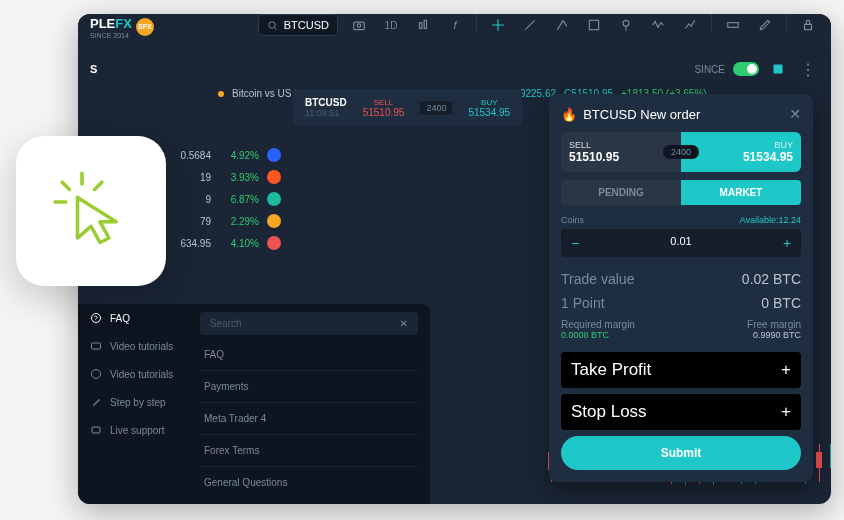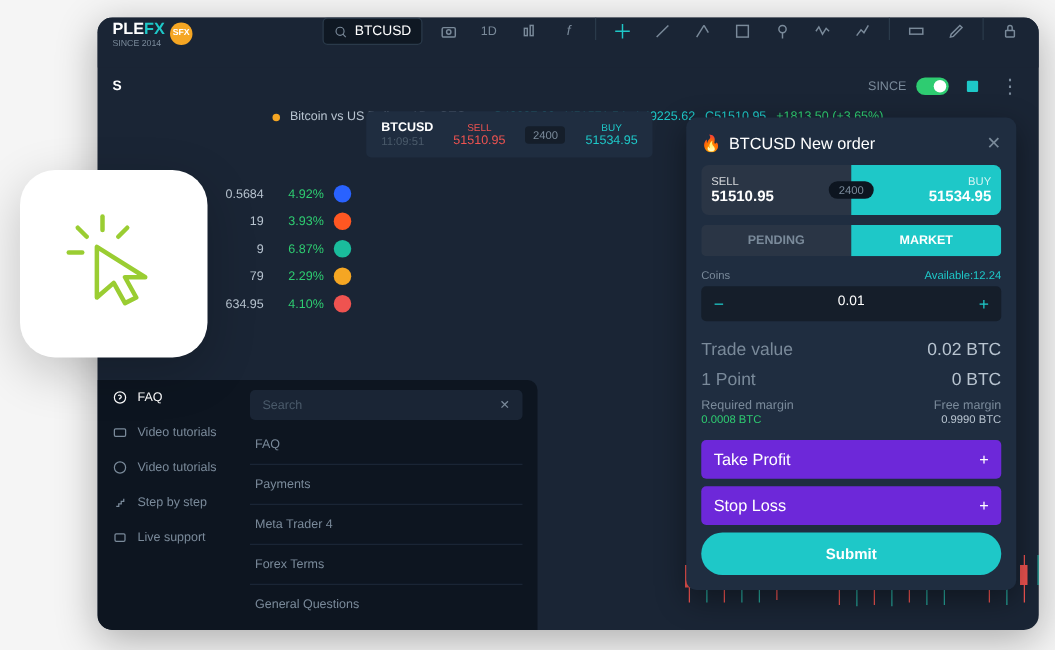--- a/index.html
+++ b/index.html
@@ -64,21 +64,21 @@
 .stepper{display:flex;background:#151e2a;border-radius:4px;margin-bottom:10px}
 .step-btn{width:28px;text-align:center;padding:6px;color:#1ec8c8;cursor:pointer;font-size:14px}
 .step-val{flex:1;text-align:center;padding:6px;color:#fff;font-size:11px}
 .detail-row{display:flex;justify-content:space-between;font-size:14px;padding:4px 0;color:#7a8a9a}
 .detail-val{color:#b8c4d0}
 .margin-row{display:flex;justify-content:space-between;font-size:10px;padding:4px 0;margin-bottom:8px}
 .margin-left-t{color:#7a8a9a}
 .margin-left-v{color:#2ecc71;font-size:9px}
 .margin-right-t{color:#7a8a9a;text-align:right}
 .margin-right-v{color:#b8c4d0;font-size:9px;text-align:right}
-.expand-row{display:flex;justify-content:space-between;align-items:center;background:#6d28d9;border-radius:4px;padding:8px 10px;margin-bottom:6px;font-size:13px;color:#fff;cursor:pointer}
+.expand-row{display:flex;justify-content:space-between;align-items:center;background:#000000;border-radius:4px;padding:8px 10px;margin-bottom:6px;font-size:17px;color:#fff;cursor:pointer}
 .submit-btn{background:#1ec8c8;color:#fff;text-align:center;padding:10px;border-radius:20px;font-size:12px;font-weight:600;cursor:pointer;margin-top:6px}
 .candles{position:absolute;left:460px;bottom:12px;width:340px;height:60px}
 .candle{position:absolute;width:6px}
 .candle-body{position:absolute;width:6px}
 .candle-wick{position:absolute;width:1px;left:2.5px;background:currentColor}
 .cursor-card{position:absolute;left:16px;top:136px;width:150px;height:150px;background:#fff;border-radius:28px;box-shadow:0 12px 40px rgba(0,0,0,0.2);display:flex;align-items:center;justify-content:center}
 </style>
 </head>
 <body>
 

